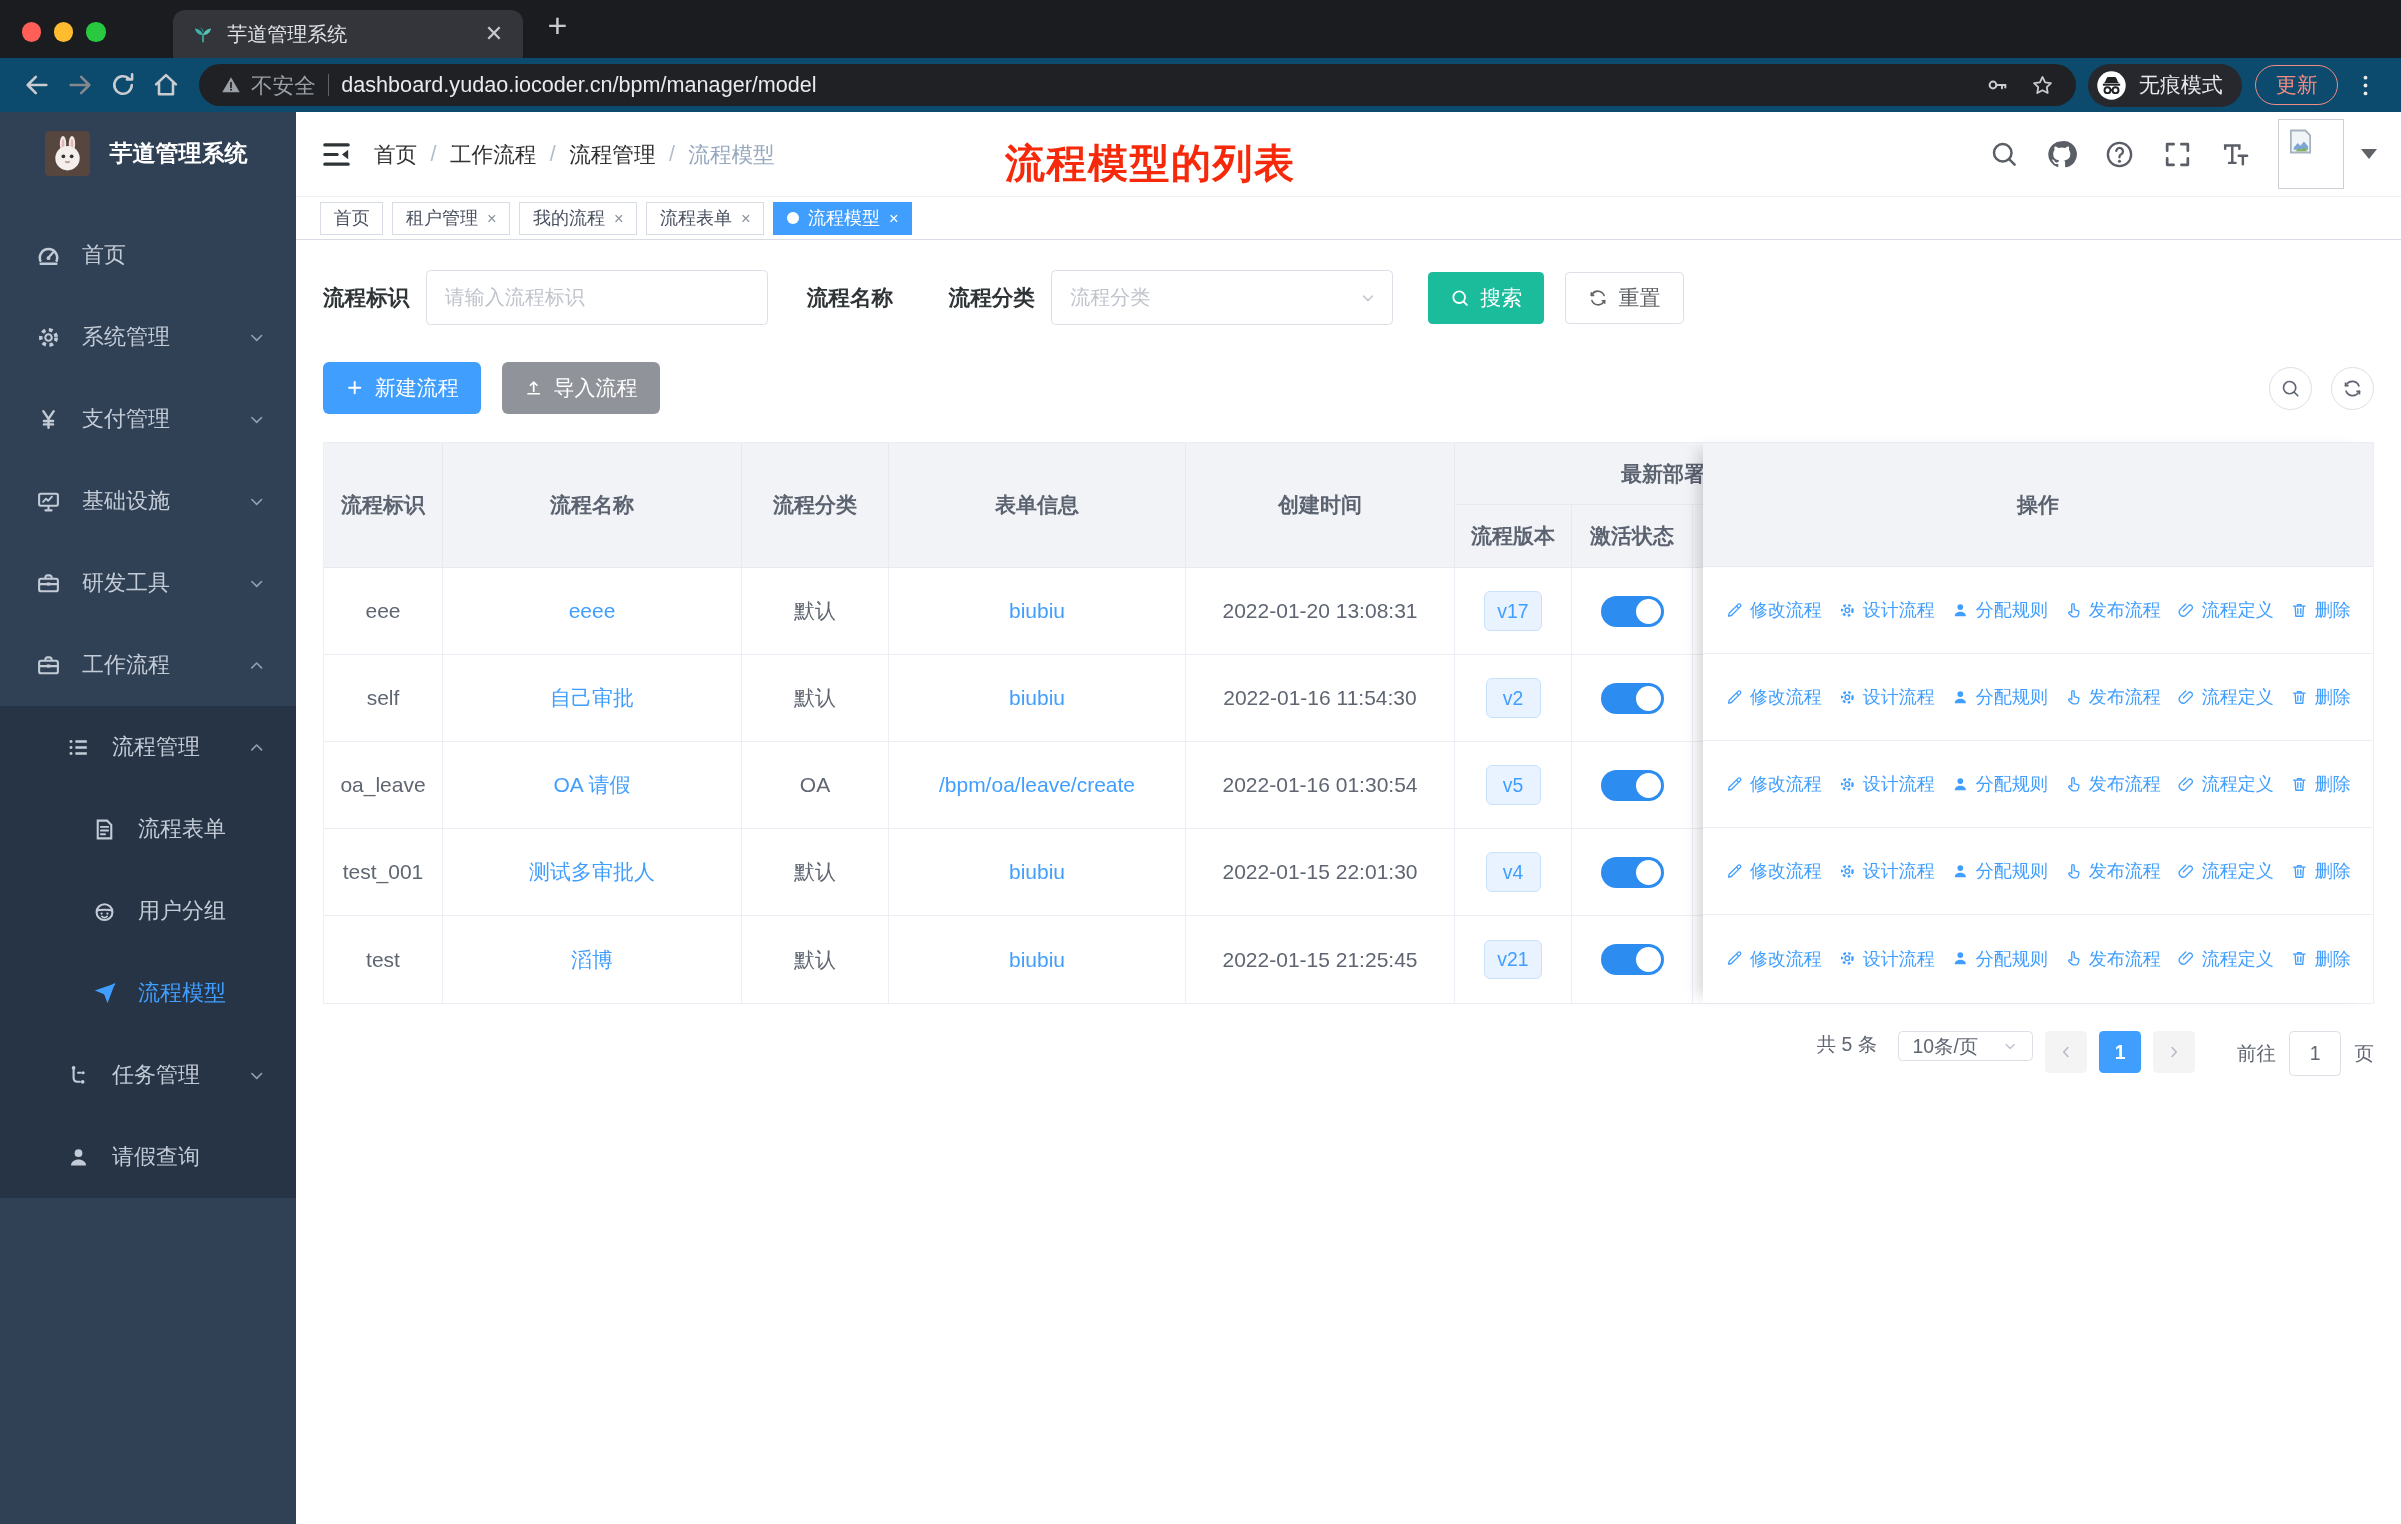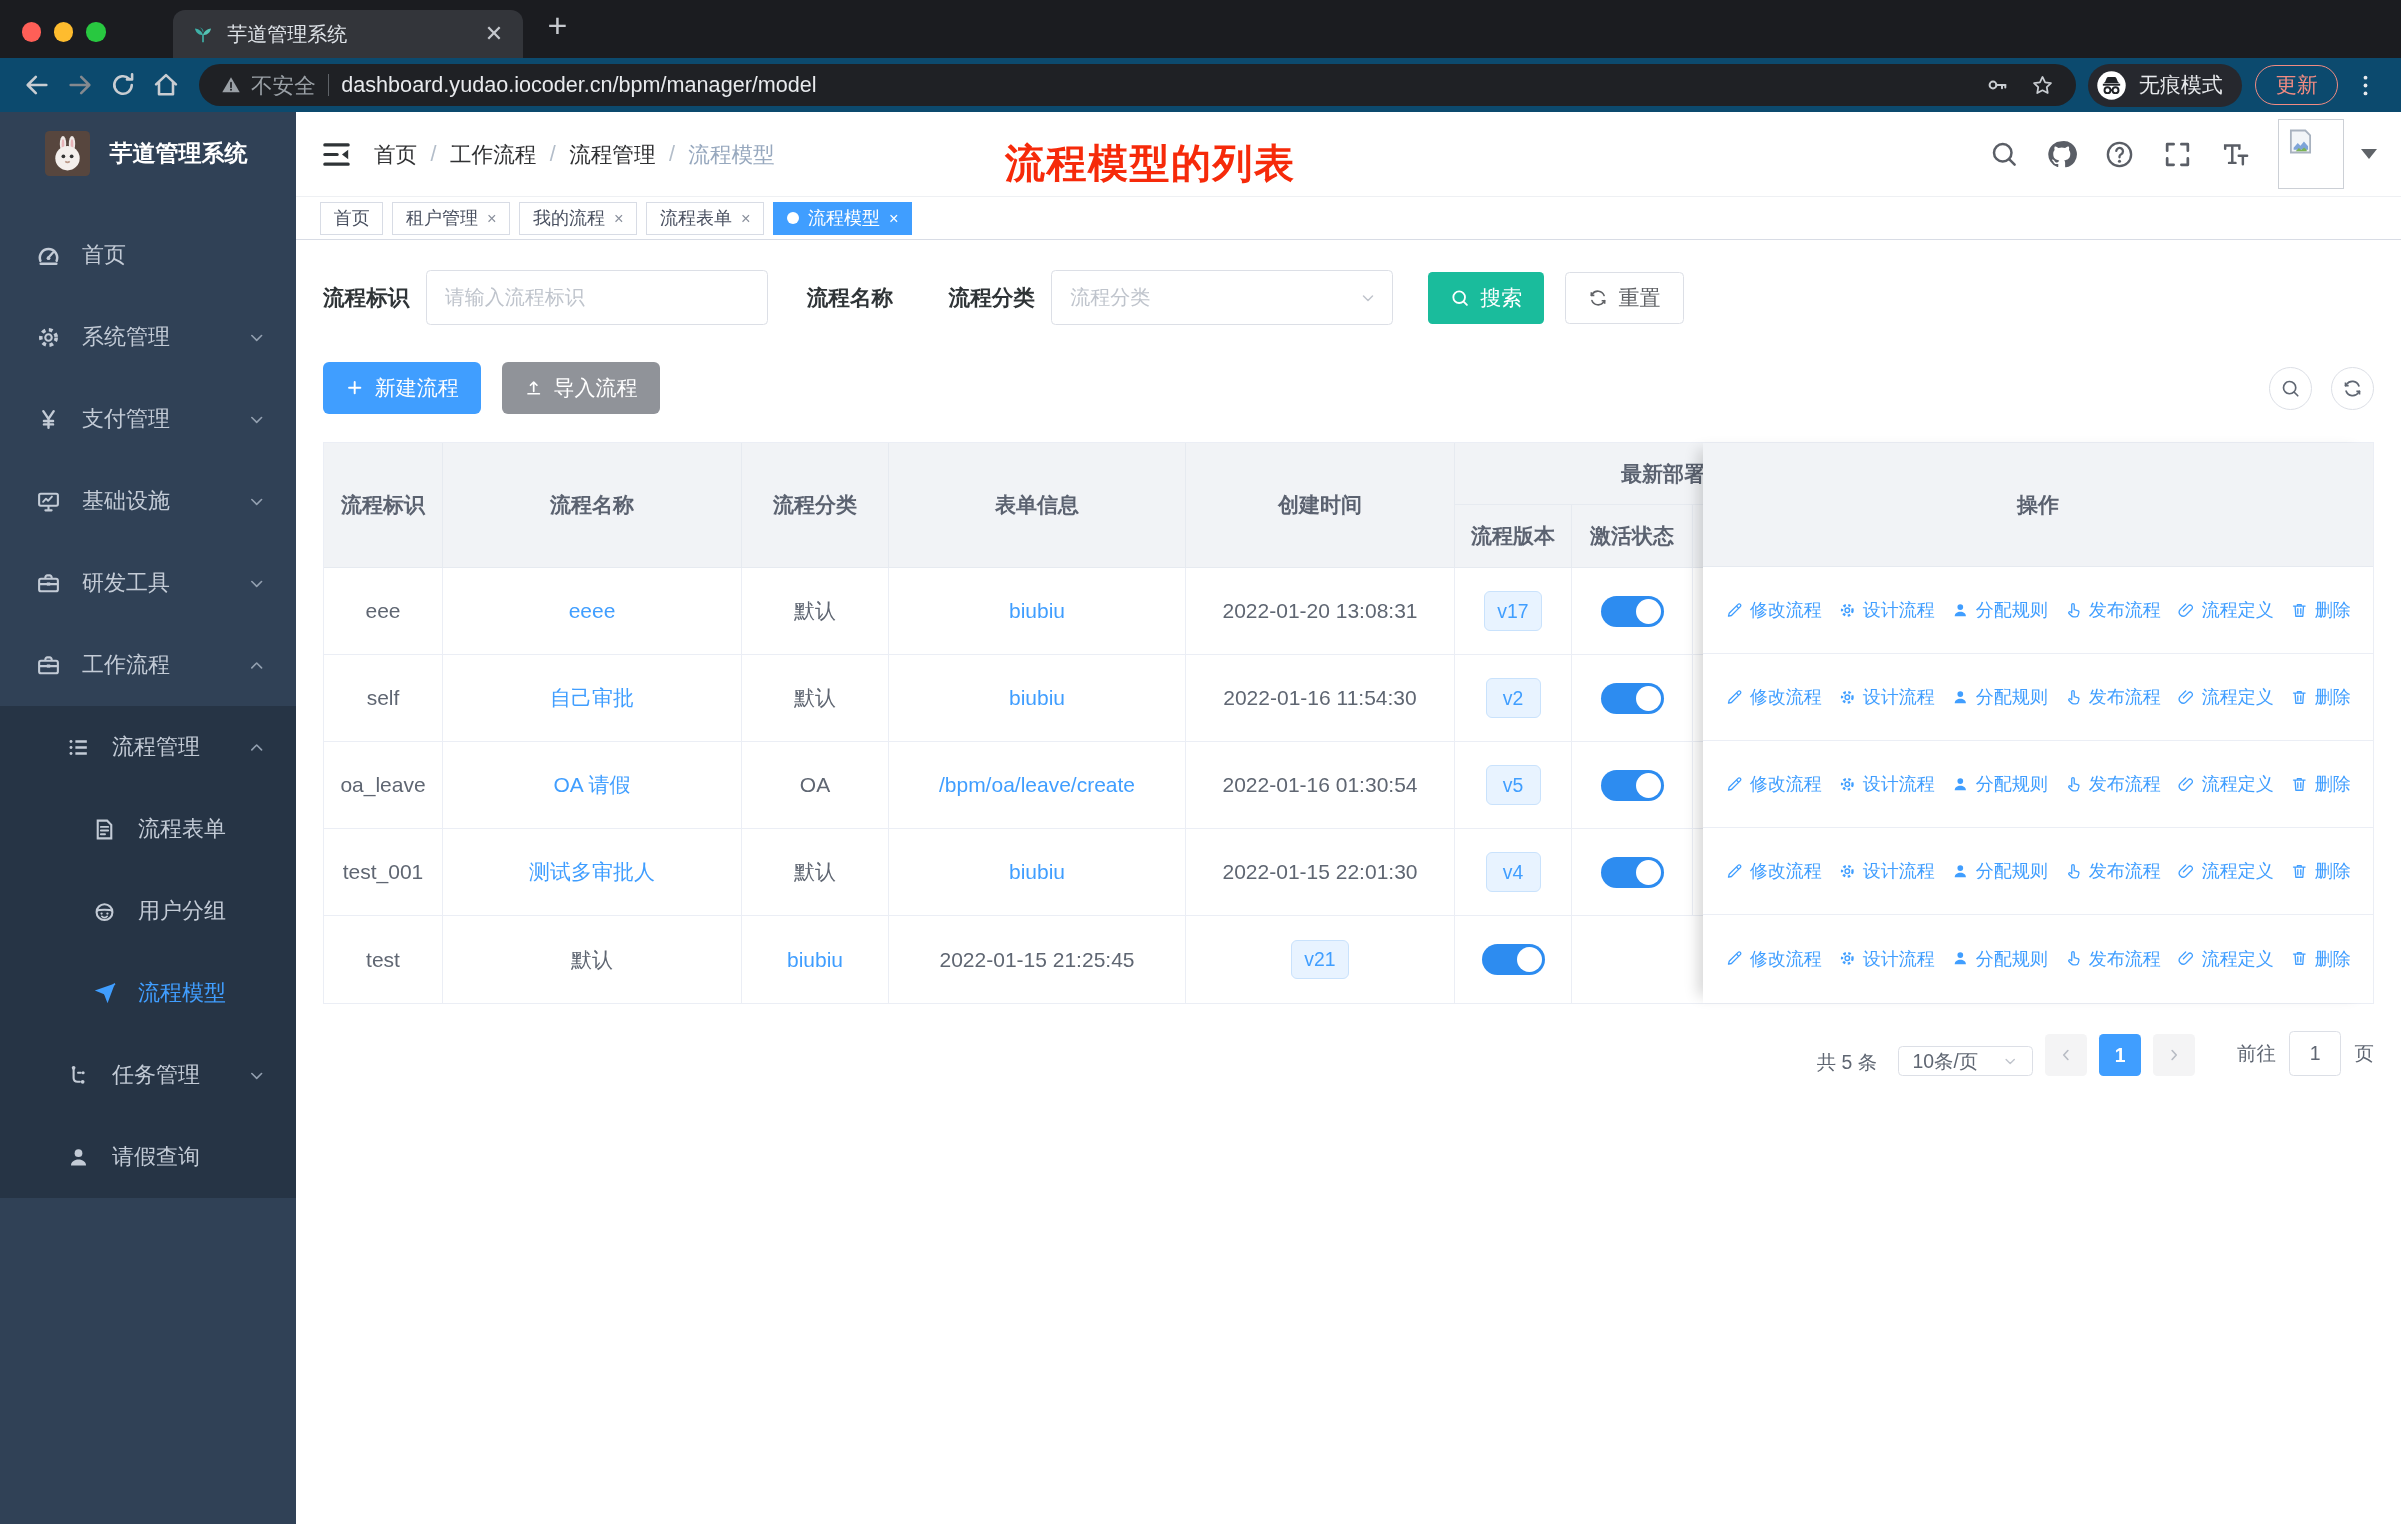--- a/index.html
+++ b/index.html
@@ -111,21 +111,21 @@
   .switch::after { content:""; position:absolute; top:3px; right:3px; width:25px; height:25px; border-radius:50%; background:#fff; }
   .opcol { position:absolute; top:0; right:0; bottom:0; width:670px; background:#fff;
     box-shadow:-12px 0 13.4px -7.4px rgba(0,0,0,.16); }
   .ophead { height:124px; background:#f1f3f6; display:flex; align-items:center; justify-content:center;
     font-weight:700; color:#5b6270; font-size:21px; border-bottom:0.7px solid #e6eaf0; }
   .opcell { height:87px; border-bottom:0.7px solid #ebeef5; display:flex; align-items:center;
     justify-content:center; gap:16.4px; }
   .opcell:last-child { border-bottom:none; }
   .alink { display:flex; align-items:center; gap:6px; color:#409eff; font-size:18px; white-space:nowrap; cursor:pointer; }
 
-  .pager { display:flex; align-items:flex-end; justify-content:flex-end; margin-top:27px; font-size:19.4px; color:#5f6672; }
+  .pager { display:flex; align-items:flex-start; justify-content:flex-end; margin-top:27px; font-size:19.4px; color:#5f6672; }
   .psel { width:135px; height:30px; border:0.7px solid #dcdfe6; border-radius:4.5px; display:flex; align-items:center;
     justify-content:space-between; padding:0 13.4px; margin-left:21px; cursor:pointer; }
   .pbtn { min-width:42px; height:42px; border-radius:4.5px; background:#f4f4f5; color:#b8bcc4; display:flex;
     align-items:center; justify-content:center; margin-left:12px; cursor:pointer; }
   .pbtn.cur { background:#409eff; color:#fff; font-weight:700; font-size:19.4px; }
   .goto { margin-left:42px; display:flex; align-items:center; gap:13.4px; }
   .ginput { width:52px; height:45px; border:0.7px solid #dcdfe6; border-radius:4.5px; text-align:center;
     font-size:19.4px; color:#5f6672; outline:none; font-family:inherit; }
 </style>
 </head>
@@ -644,20 +644,23 @@
               <div class="td">
                 <span class="vtag">v4</span>
               </div>
               <div class="td">
                 <span class="switch"></span>
               </div>
               <div class="td fill"></div>
             </div>
             <div class="trow">
               <div class="td">test</div>
+              <div class="td">
+                <span class="tlink">滔博</span>
+              </div>
               <div class="td">默认</div>
               <div class="td">
                 <span class="tlink">biubiu</span>
               </div>
               <div class="td">2022-01-15 21:25:45</div>
               <div class="td">
                 <span class="vtag">v21</span>
               </div>
               <div class="td">
                 <span class="switch"></span>

